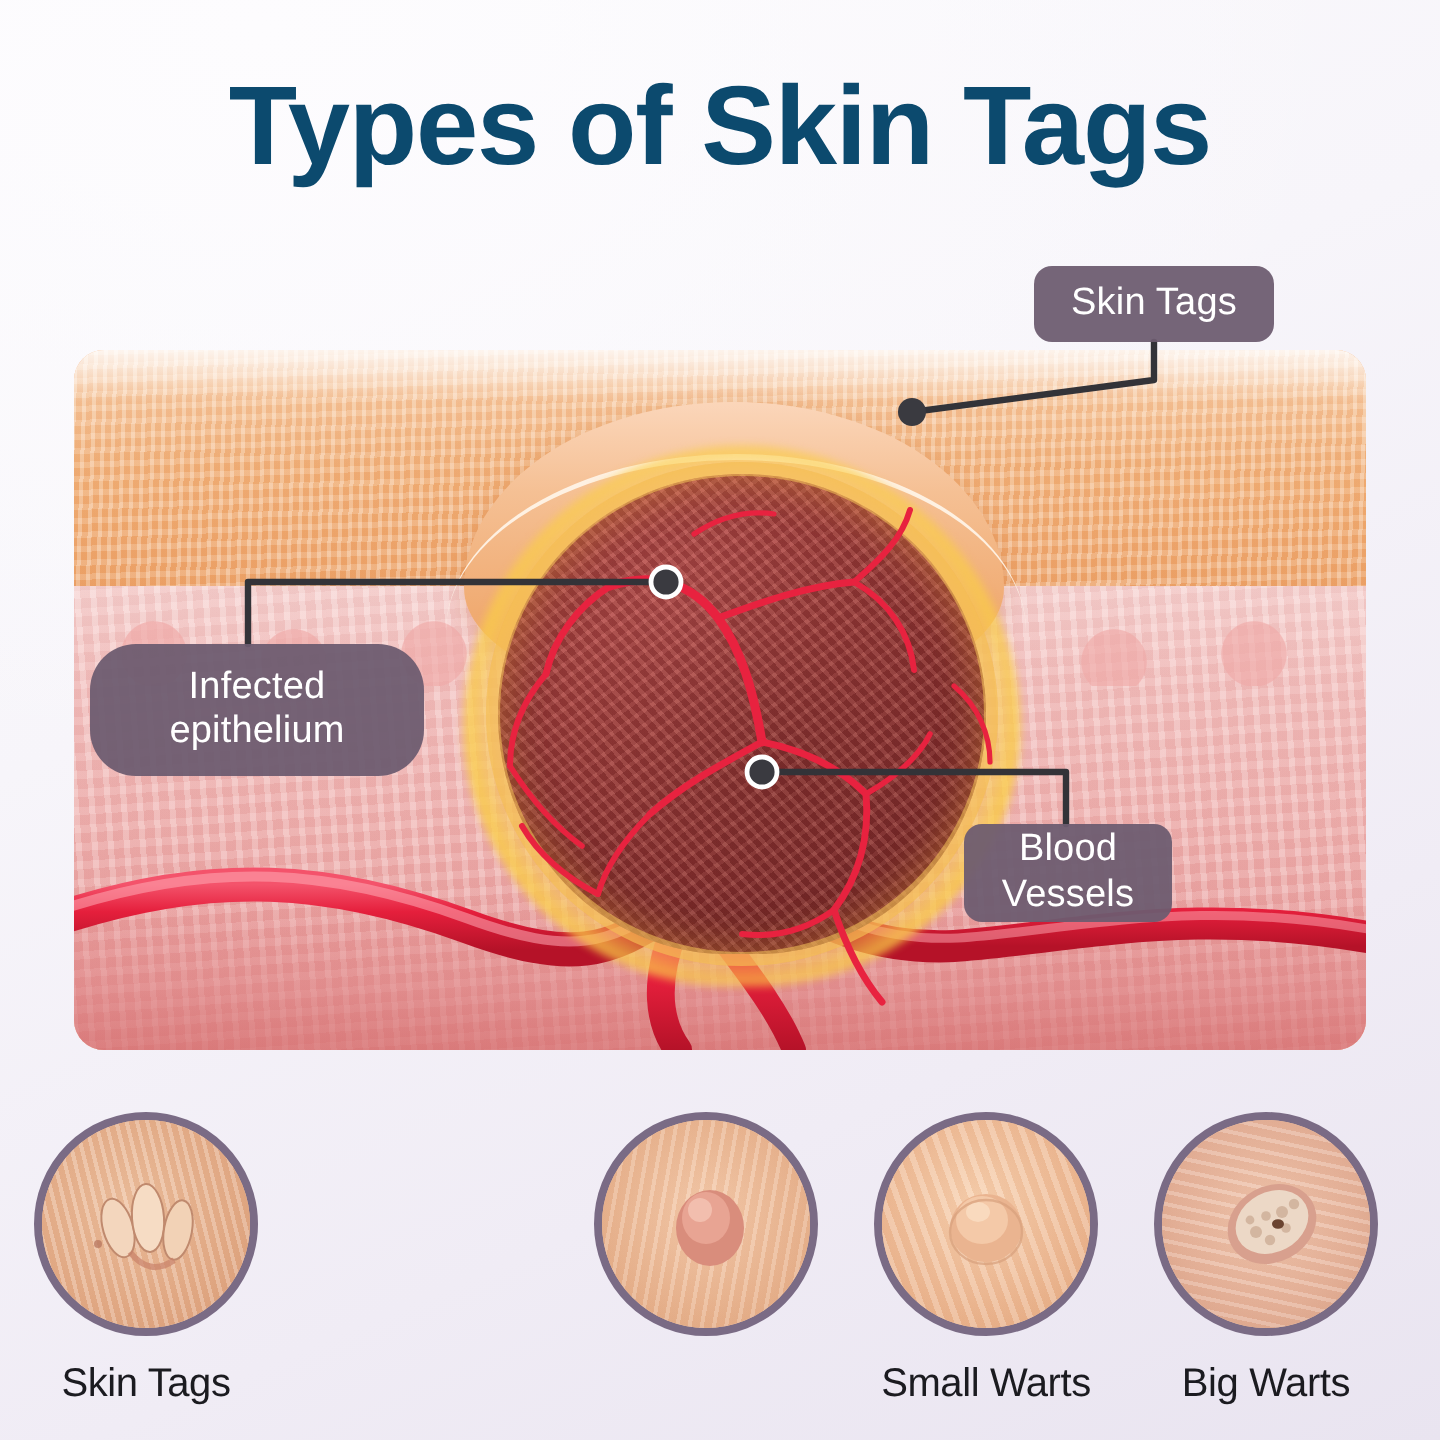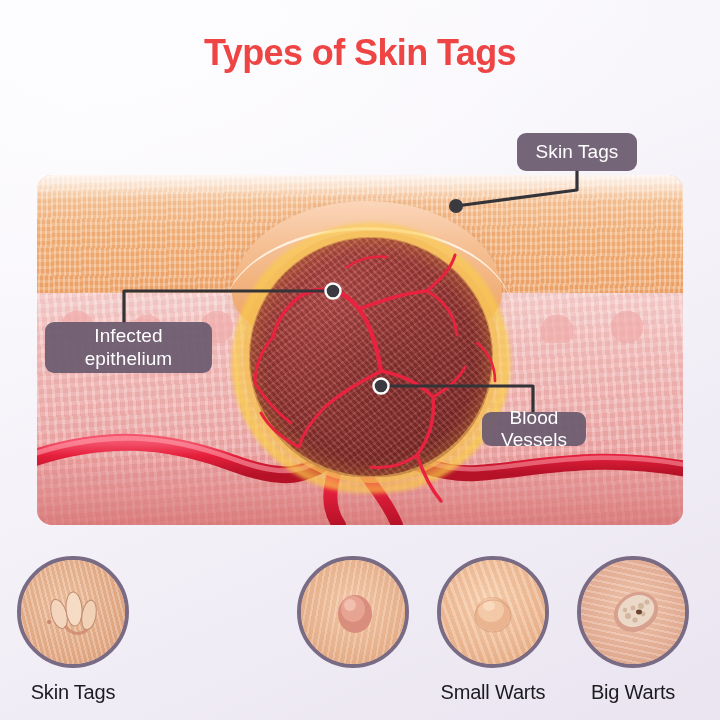--- a/index.html
+++ b/index.html
@@ -8,22 +8,22 @@
     font-family: "Liberation Sans", sans-serif;
     background:
       radial-gradient(ellipse 900px 600px at 18% 2%, #fdfcfe 0%, rgba(253,252,254,0) 62%),
       linear-gradient(157deg, #fbfafd 0%, #f7f5fa 38%, #f0ecf5 72%, #e9e4f0 100%);
     position:relative;
   }
 
   
   .title-wrap { position:absolute; left:0; top:34px; width:720px; text-align:center; }
   .title {
-    font-size:36px; font-weight:bold; letter-spacing:-0.6px;
-    color:#ef4444; line-height:1.05; font-family:"Liberation Sans", sans-serif;
+    font-size:56px; font-weight:bold; letter-spacing:-0.6px;
+    color:#0c4a6e; line-height:1.05; font-family:"Liberation Sans", sans-serif;
   }
 
   
   .panel {
     position:absolute; left:37px; top:175px; width:646px; height:350px;
     border-radius:15px; overflow:hidden;
     background:#f3b98e;
   }
   
   .epidermis {
@@ -115,22 +115,22 @@
 
   
   .lead-svg { position:absolute; left:0; top:0; width:720px; height:720px; pointer-events:none; }
   .badge {
     position:absolute; background:rgba(108,91,112,.94); color:#ffffff;
     border-radius:9px; display:flex; align-items:center; justify-content:center;
     text-align:center; font-size:19px; line-height:1.18; letter-spacing:.1px;
     font-family:"Liberation Sans", sans-serif;
   }
   #badge-skin-tags      { left:517px; top:133px; width:120px; height:38px; }
-  #badge-infected       { left:45px;  top:322px; width:167px; height:51px; }
-  #badge-blood-vessels  { left:482px; top:412px; width:104px; height:34px; }
+  #badge-infected       { left:45px;  top:322px; width:167px; height:66px;border-radius:23px; }
+  #badge-blood-vessels  { left:482px; top:412px; width:104px; height:49px; }
 
   
   .thumbs { position:absolute; left:0; top:552px; width:720px; height:168px; }
   .thumb { position:absolute; top:4px; width:112px; }
   .circle {
     width:112px; height:112px; border-radius:50%;
     border:4px solid #7a6b85; overflow:hidden; position:relative;
     background:#f0c3a0;
   }
   .skin-bg { position:absolute; inset:0; }

